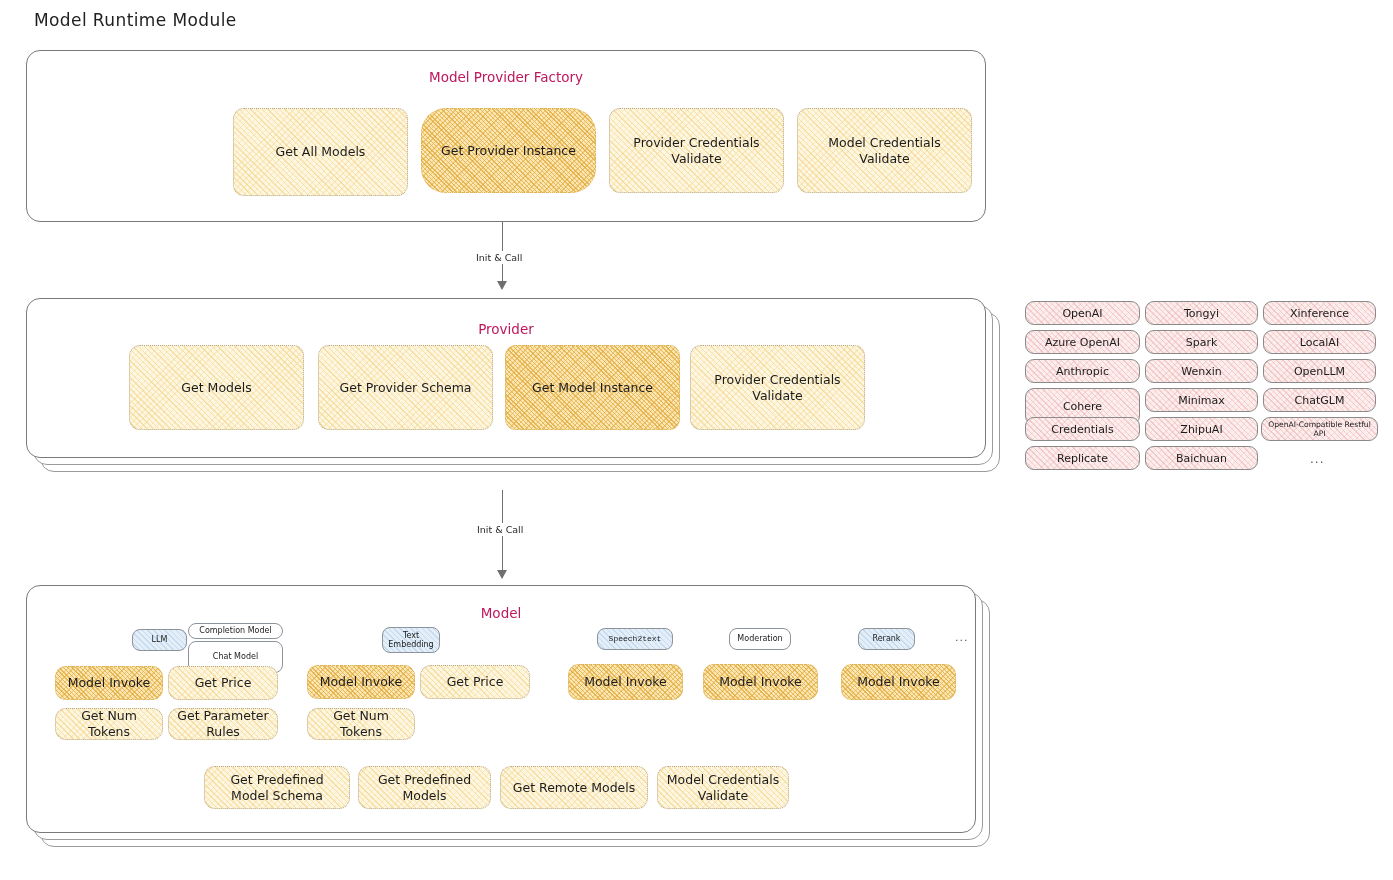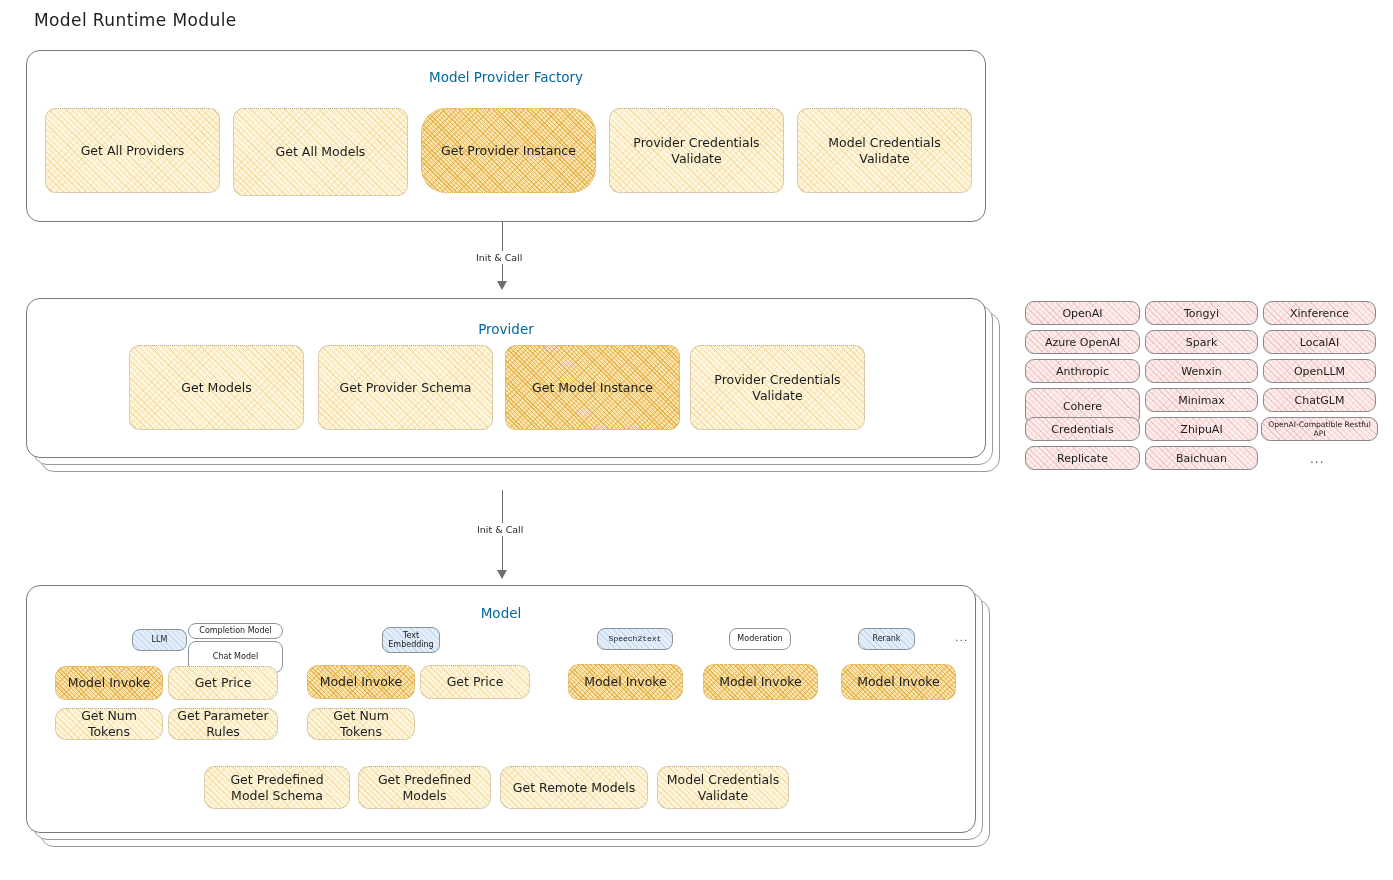--- a/index.html
+++ b/index.html
@@ -32,21 +32,21 @@
     border: 1.4px solid #7a7a7a;
     border-radius: 14px;
     background: #fff;
     box-sizing: border-box;
   }
   .panel-title {
     position: absolute;
     left: 0; right: 0;
     text-align: center;
     font-size: 13.5px;
-    color: #0369a1;
+    color: #be185d;
   }
 
   
   .stack-sheet {
     position: absolute;
     border: 1.4px solid #9b9b9b;
     border-radius: 14px;
     background: #fff;
     box-sizing: border-box;
   }
@@ -147,21 +147,20 @@
   }
 </style>
 </head>
 <body>
 
 <div id="diagram-title">Model Runtime Module</div>
 
 <div class="panel" style="left:26px; top:50px; width:960px; height:172px;">
   <div class="panel-title" style="top:18px;">Model Provider Factory</div>
 
-  <div class="mbox" style="left:18px; top:57px; width:175px; height:85px;">Get All Providers</div>
   <div class="mbox" style="left:206px; top:57px; width:175px; height:88px;">Get All Models</div>
   <div class="mbox hl" style="left:394px; top:57px; width:175px; height:85px;border-radius:25px;">Get Provider Instance</div>
   <div class="mbox" style="left:582px; top:57px; width:175px; height:85px;">Provider Credentials Validate</div>
   <div class="mbox" style="left:770px; top:57px; width:175px; height:85px;">Model Credentials Validate</div>
 </div>
 
 <div class="arrow-line" style="left:502px; top:222px; height:66px;"></div>
 <div class="arrow-head" style="left:497px; top:281px;"></div>
 <div class="arrow-label" style="left:472px; top:251px;">Init &amp; Call</div>
 

